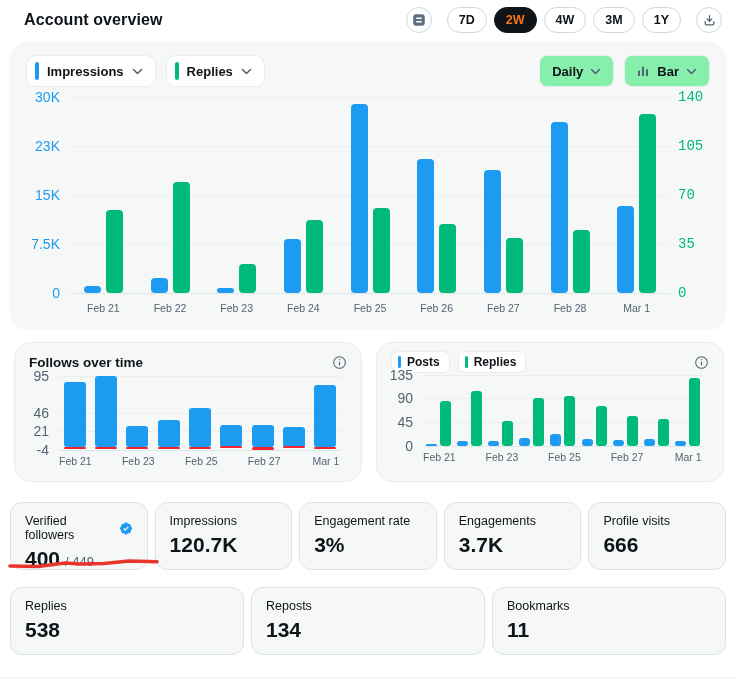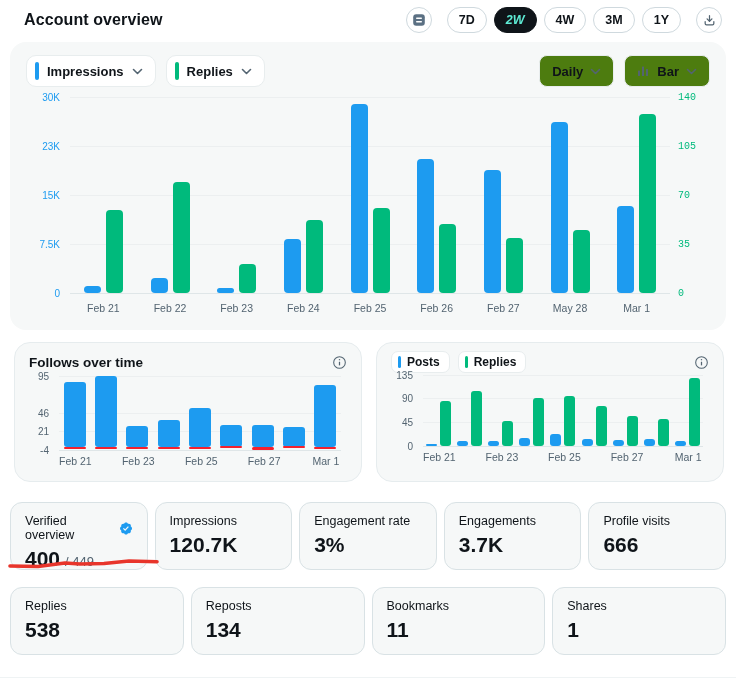--- a/index.html
+++ b/index.html
@@ -9,53 +9,53 @@
   
   .header{position:absolute;left:0;top:0;width:736px;height:40px;display:flex;
     align-items:center;justify-content:space-between;padding:0 14px 0 24px;background:#fff;}
   .page-title{font-size:16px;font-weight:800;letter-spacing:.1px;}
   .controls{display:flex;align-items:center;gap:15px;}
   .icon-pill{width:26px;height:26px;border:1px solid #cfd9de;border-radius:9999px;background:#fff;
     display:flex;align-items:center;justify-content:center;padding:0;cursor:pointer;}
   .range-pill{height:26px;padding:0 11px;border:1px solid #cfd9de;border-radius:9999px;background:#fff;
     font-size:12.5px;font-weight:700;color:#0f1419;display:flex;align-items:center;cursor:pointer;
     font-family:"Liberation Sans",sans-serif;}
-  .range-pill.active{background:#0f1419;color:#5eead4;border-color:#0f1419;font-style:italic;}
+  .range-pill.active{background:#0f1419;color:#f97316;border-color:#0f1419;}
 
   
   .panel{position:absolute;background:#f6f8f8;border-radius:16px;}
   #main-panel{left:10px;top:42px;width:716px;height:288px;padding:13px 16px;}
   #follows-panel{left:14px;top:342px;width:348px;height:140px;padding:10px 14px;border:1px solid #e6ecee;}
   #posts-panel{left:376px;top:342px;width:348px;height:140px;padding:10px 14px;border:1px solid #e6ecee;}
 
   .panel-top{display:flex;align-items:center;justify-content:space-between;height:32px;margin-bottom:10px;}
   .chips{display:flex;gap:10px;}
   .chip{height:32px;display:flex;align-items:center;gap:8px;padding:0 12px 0 8px;background:#fff;
     border:1px solid #e8edee;border-radius:10px;font-size:13px;font-weight:700;cursor:pointer;
     font-family:"Liberation Sans",sans-serif;color:#0f1419;}
   .chip .accent{width:4px;height:18px;border-radius:3px;display:inline-block;}
   .right-controls{display:flex;gap:10px;}
-  .dd{height:32px;display:flex;align-items:center;gap:7px;padding:12px 12px;background:#4d7c0f;
+  .dd{height:32px;display:flex;align-items:center;gap:7px;padding:12px 12px;background:#86efac;
     border:1px solid #e8edee;border-radius:8px;font-size:13px;font-weight:700;cursor:pointer;
     font-family:"Liberation Sans",sans-serif;color:#0f1419;}
 
   .sub-head{display:flex;align-items:center;justify-content:space-between;height:18px;margin-bottom:1px;}
   .sub-title{font-size:13.5px;font-weight:700;}
   .legend{display:flex;gap:8px;}
   .legend .chip{height:22px;padding:0 9px 0 6px;border-radius:7px;font-size:12px;gap:6px;}
   .legend .chip .accent{width:3px;height:12px;}
   .info-btn{background:none;border:none;padding:0;cursor:pointer;display:flex;}
 
   
   .chart-grid{display:grid;}
   .chart-grid.main{grid-template-columns:44px 1fr 40px;grid-template-rows:196px 22px;height:218px;}
   .chart-grid.small{grid-template-columns:30px 1fr 6px;grid-template-rows:1fr 18px;}
   #follows-panel .chart-grid.small{height:96px;}
   #posts-panel .chart-grid.small{height:92px;grid-template-columns:32px 1fr 6px;}
-  .axis{position:relative;font-size:10px;color:#536471;}
+  .axis{position:relative;font-size:14px;color:#536471;}
   .axis .tick{position:absolute;transform:translateY(-50%);white-space:nowrap;}
   .axis-left .tick{right:10px;}
   .axis-right .tick{left:8px;}
   .blue .tick{color:#1d9bf0;}
   .green .tick{color:#00ba7c;font-family:Liberation Mono, monospace;}
   .plot{position:relative;grid-column:2;grid-row:1;}
   .gridline{position:absolute;left:0;right:0;height:1px;background:#eceff0;}
   .gridline.base{background:#dfe6e8;}
   .bars{position:absolute;left:0;right:0;top:0;bottom:0;display:flex;}
   .group{position:relative;flex:1;}
@@ -206,21 +206,21 @@
         <span class="tick" style="top: 100%;">0</span>
       </div>
     <div class="xlabels">
         <span>Feb 21</span>
         <span>Feb 22</span>
         <span>Feb 23</span>
         <span>Feb 24</span>
         <span>Feb 25</span>
         <span>Feb 26</span>
         <span>Feb 27</span>
-        <span>May 28</span>
+        <span>Feb 28</span>
         <span>Mar 1</span>
       </div>
   </div>
 </div>
 
 <div class="panel" id="follows-panel">
   <div class="sub-head">
     <span class="sub-title">Follows over time</span>
     <button class="info-btn">
       <svg width="15" height="15" viewBox="0 0 24 24" fill="none" stroke="#536471">
@@ -376,21 +376,21 @@
         <span>Feb 27</span>
         <span></span>
         <span>Mar 1</span>
       </div>
   </div>
 </div>
 
 <div class="stat-row" id="stats-row1">
     <div class="stat-card">
       <div class="stat-label">
-        <span>Verified overview</span>
+        <span>Verified followers</span>
         <svg width="15" height="15" viewBox="0 0 24 24">
           <path fill="#1d9bf0" d="M22.25 12c0-1.43-.88-2.67-2.19-3.34.46-1.39.2-2.9-.81-3.91s-2.52-1.27-3.91-.81c-.66-1.31-1.91-2.19-3.34-2.19s-2.67.88-3.33 2.19c-1.4-.46-2.91-.2-3.92.81s-1.26 2.52-.8 3.91c-1.31.67-2.2 1.91-2.2 3.34s.89 2.67 2.2 3.34c-.46 1.39-.21 2.9.8 3.91s2.52 1.26 3.91.81c.67 1.31 1.91 2.19 3.34 2.19s2.68-.88 3.34-2.19c1.39.45 2.9.2 3.91-.81s1.27-2.52.81-3.91c1.31-.67 2.19-1.91 2.19-3.34zm-11.71 4.2L6.8 12.46l1.41-1.42 2.26 2.26 4.8-5.23 1.47 1.36-6.2 6.77z"></path>
         </svg>
       </div>
       <div class="stat-value">
         <span>400</span>
         <span class="stat-suffix">/ 449</span>
       </div>
     </div>
     <div class="stat-card">
@@ -444,27 +444,19 @@
       </div>
     </div>
     <div class="stat-card">
       <div class="stat-label">
         <span>Bookmarks</span>
       </div>
       <div class="stat-value">
         <span>11</span>
       </div>
     </div>
-    <div class="stat-card">
-      <div class="stat-label">
-        <span>Shares</span>
-      </div>
-      <div class="stat-value">
-        <span>1</span>
-      </div>
-    </div>
   </div>
 
 <svg id="red-underline" width="152" height="16" viewBox="0 0 152 16">
   <polyline points="2,12 30,12.5 57,9 72,10 96,9.5 121,7 149,7.8" fill="none" stroke-width="3.6" stroke-linecap="round" stroke-linejoin="round" stroke="#e8352b"></polyline>
 </svg>
 
 <div class="divider"></div>
 
 </body></html>

